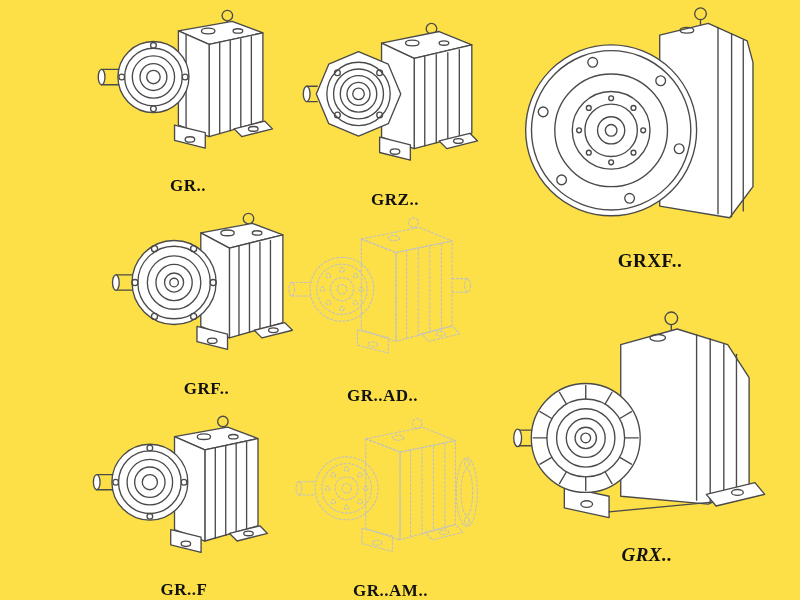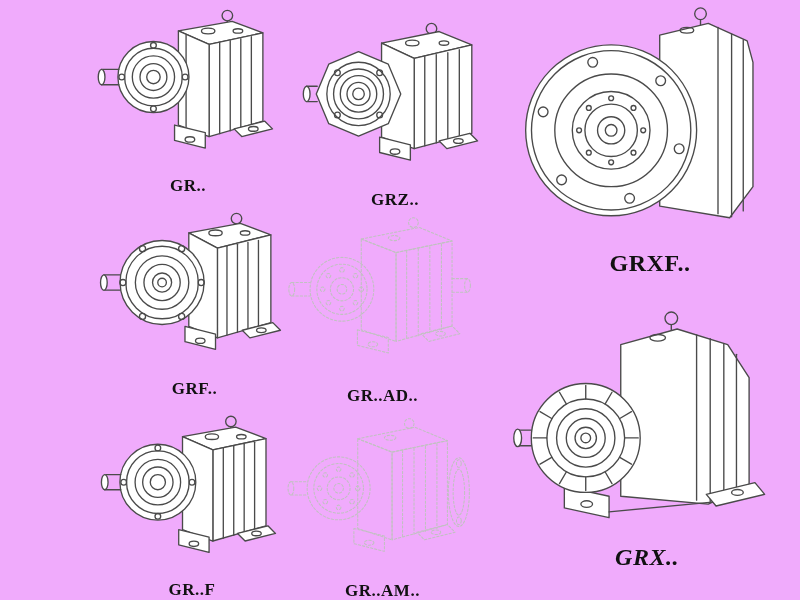--- a/index.html
+++ b/index.html
@@ -1,22 +1,22 @@
 <!DOCTYPE html>
 <html><head>
 <meta charset="utf-8">
 <style>
   * { margin:0; padding:0; box-sizing:border-box; }
   html,body { width:800px; height:600px; background:#ffffff; overflow:hidden; }
-  .page { position:relative; width:800px; height:600px; background:#f0abfc;
+  .page { position:relative; width:800px; height:600px; background:#fde047;
           font-family:"Liberation Serif", serif; }
   .cell { position:absolute; display:flex; flex-direction:column; align-items:center; }
   .cell figcaption { font-weight:700; font-size:17px; color:#111111; margin-top:2px;
                      letter-spacing:0.5px; white-space:nowrap; }
-  .cell.big figcaption { font-size:24px; }
+  .cell.big figcaption { font-size:19px; }
   svg { display:block; }
   .ln  { stroke:#4a4a4a; stroke-width:1.4; fill:none; stroke-linecap:round; stroke-linejoin:round; }
   .ln .f { fill:#ffffff; }
   .ghost { stroke:#c1c1c1; stroke-width:1.1; fill:none; stroke-dasharray:2.4 2;
            stroke-linecap:round; stroke-linejoin:round; }
 </style>
 </head>
 <body>
 
 <div class="page">
@@ -122,21 +122,21 @@
           <circle cx="77" cy="157" r="2.5"></circle>
         <circle cx="67" cy="134" r="2.5"></circle>
           <circle cx="77" cy="111" r="2.5"></circle>
         <circle cx="100" cy="101" r="2.5"></circle>
           <circle cx="123" cy="111" r="2.5"></circle>
       </g>
     </svg>
     <figcaption>GRXF..</figcaption>
   </figure>
 
-  <figure class="cell" style="left:92px; top:210px; width:205px;">
+  <figure class="cell" style="left:104px; top:210px; width:205px;">
     <svg viewBox="0 0 205 175" width="196" height="167">
       <g class="ln">
         <circle cx="146" cy="9" r="5.5"></circle>
           <line x1="146" y1="14.5" x2="146" y2="19"></line>
         <polygon class="f" points="96,24 150,14 182,26 126,40"></polygon>
         <ellipse cx="124" cy="24" rx="7" ry="3"></ellipse>
           <ellipse cx="155" cy="24" rx="5" ry="2.3"></ellipse>
         <polygon class="f" points="126,40 182,26 182,118 126,134"></polygon>
         <line x1="136" y1="38" x2="136" y2="131"></line>
           <line x1="147" y1="36" x2="147" y2="128"></line>
@@ -199,21 +199,21 @@
           <line x1="8" y1="89" x2="27" y2="89"></line>
         <ellipse cx="8" cy="82" rx="3" ry="7"></ellipse>
         <line x1="174" y1="71" x2="190" y2="71"></line>
           <line x1="174" y1="85" x2="190" y2="85"></line>
         <ellipse cx="190" cy="78" rx="3" ry="7"></ellipse>
       </g>
     </svg>
     <figcaption>GR..AD..</figcaption>
   </figure>
 
-  <figure class="cell" style="left:92px; top:412px; width:200px;">
+  <figure class="cell" style="left:84px; top:412px; width:200px;">
     <svg viewBox="0 0 200 175" width="190" height="166">
       <g class="ln">
         <circle cx="141" cy="10" r="5.5"></circle>
           <line x1="141" y1="15.5" x2="141" y2="20"></line>
         <polygon class="f" points="90,26 146,16 178,28 122,40"></polygon>
         <ellipse cx="121" cy="26" rx="7" ry="3"></ellipse>
           <ellipse cx="152" cy="26" rx="5" ry="2.3"></ellipse>
         <polygon class="f" points="122,40 178,28 178,120 122,136"></polygon>
         <line x1="133" y1="38" x2="133" y2="133"></line>
           <line x1="144" y1="36" x2="144" y2="130"></line>
@@ -234,21 +234,21 @@
         <circle cx="28" cy="74" r="3"></circle>
           <circle cx="100" cy="74" r="3"></circle>
         <line x1="8" y1="66" x2="25" y2="66"></line>
           <line x1="8" y1="82" x2="25" y2="82"></line>
         <ellipse class="f" cx="8" cy="74" rx="3.5" ry="8"></ellipse>
       </g>
     </svg>
     <figcaption>GR..F</figcaption>
   </figure>
 
-  <figure class="cell" style="left:280px; top:412px; width:205px;">
+  <figure class="cell" style="left:288px; top:412px; width:205px;">
     <svg viewBox="0 0 205 175" width="196" height="167">
       <g class="ghost">
         <circle cx="130" cy="12" r="5"></circle>
         <polygon points="76,28 136,16 170,30 112,42"></polygon>
         <ellipse cx="110" cy="27" rx="6" ry="2.6"></ellipse>
         <polygon points="112,42 170,30 170,118 112,134"></polygon>
         <line x1="123" y1="40" x2="123" y2="131"></line>
           <line x1="135" y1="38" x2="135" y2="128"></line>
         <line x1="147" y1="36" x2="147" y2="125"></line>
           <line x1="159" y1="33" x2="159" y2="122"></line>

